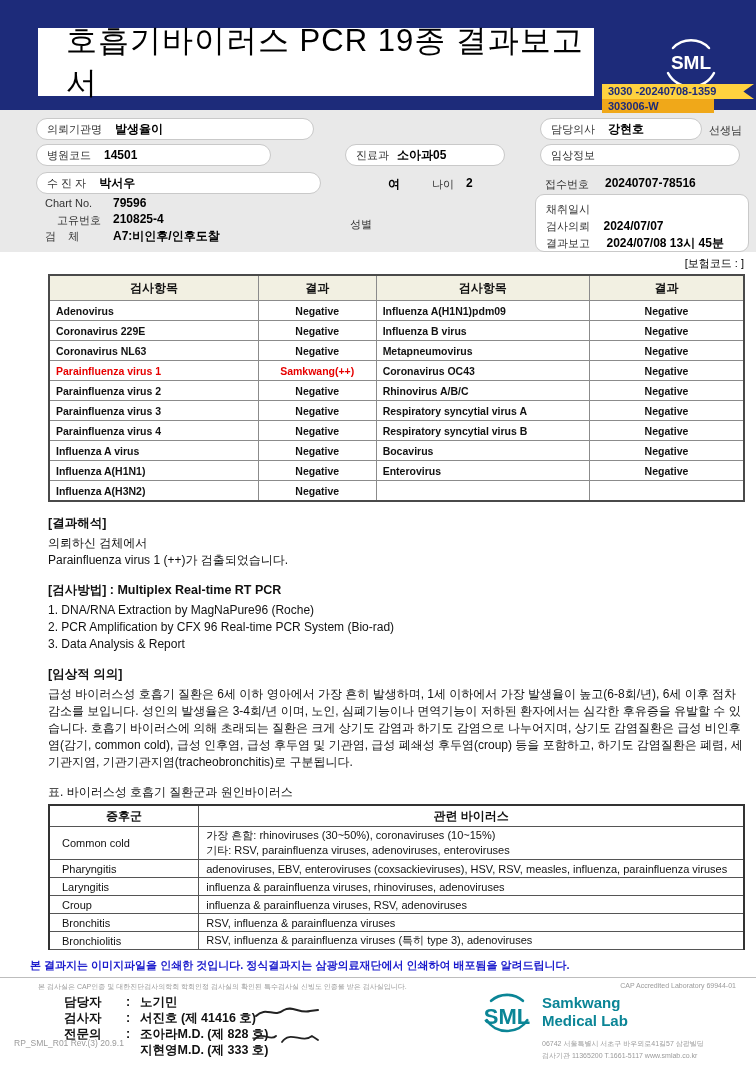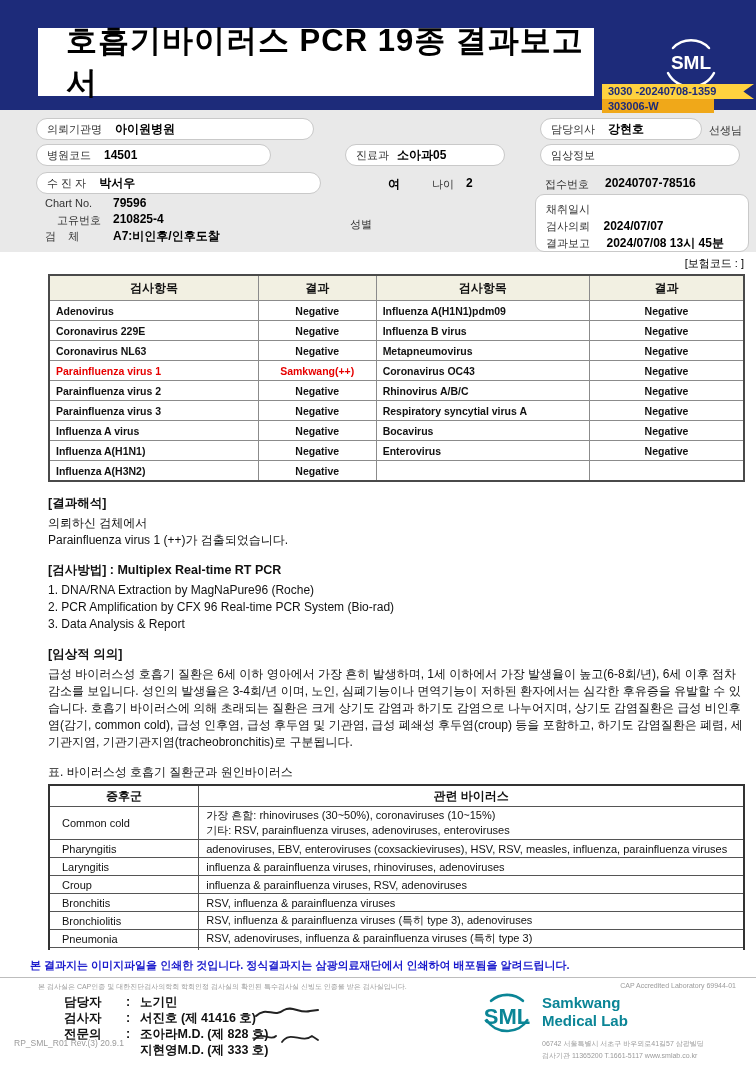--- a/index.html
+++ b/index.html
@@ -3,21 +3,21 @@
 <meta charset="utf-8">
 <style>
   html,body{margin:0;padding:0;background:#fff;}
   .page{position:relative;width:756px;height:1069px;background:#fff;overflow:hidden;
         font-family:"Liberation Sans","DejaVu Sans",sans-serif;color:#111;}
 
   
   .topband{position:absolute;left:0;top:0;width:756px;height:110px;background:#1d2b7a;}
   .titlebox{position:absolute;left:38px;top:28px;width:556px;height:68px;background:#fff;
             display:flex;align-items:center;}
-  .titlebox h1{margin:0 8px 0 28px;font-size:31px;font-weight:bold;letter-spacing:1px;color:#000;}
+  .titlebox h1{margin:0 8px 0 28px;font-size:31px;font-weight:normal;letter-spacing:1px;color:#000;}
   .hlogo{position:absolute;left:660px;top:33px;width:62px;height:62px;}
   .hlogo svg{position:absolute;left:0;top:0;}
   .hlogo .lg-text{position:absolute;left:0;top:19px;width:62px;text-align:center;
                   color:#fff;font-weight:bold;font-size:19px;letter-spacing:0px;}
   .ribbon1{position:absolute;left:602px;top:84px;width:152px;height:15px;background:#ffd23f;
            color:#1d2b7a;font-weight:bold;font-size:11px;line-height:15px;padding-left:6px;
            box-sizing:border-box;clip-path:polygon(0 0,100% 0,93% 50%,100% 100%,0 100%);z-index:5;}
   .ribbon2{position:absolute;left:602px;top:99px;width:112px;height:14px;background:#f0a819;
            color:#1d2b7a;font-weight:bold;font-size:11px;line-height:14px;padding-left:6px;
            box-sizing:border-box;z-index:5;}
@@ -88,21 +88,21 @@
       </svg>
       <span class="lg-text">SML</span>
     </div>
   </div>
   <div class="ribbon1">3030 -20240708-1359</div>
   <div class="ribbon2">303006-W</div>
 
   <div class="infoband">
     <div class="pill" style="left:36px;top:8px;width:278px;">
       <span class="plabel">의뢰기관명</span>
-      <span class="pvalue">아이원병원</span>
+      <span class="pvalue">발생율이</span>
     </div>
     <div class="pill" style="left:540px;top:8px;width:162px;">
       <span class="plabel">담당의사</span>
       <span class="pvalue">강현호</span>
     </div>
     <span class="freelabel" style="left:709px;top:13px;">선생님</span>
 
     <div class="pill" style="left:36px;top:34px;width:235px;">
       <span class="plabel">병원코드</span>
       <span class="pvalue">14501</span>
@@ -196,20 +196,26 @@
         <tr>
             <td>Parainfluenza virus 2</td>
             <td class="res">Negative</td>
             <td>Rhinovirus A/B/C</td>
             <td class="res">Negative</td>
           </tr>
         <tr>
             <td>Parainfluenza virus 3</td>
             <td class="res">Negative</td>
             <td>Respiratory syncytial virus A</td>
+            <td class="res">Negative</td>
+          </tr>
+        <tr>
+            <td>Parainfluenza virus 4</td>
+            <td class="res">Negative</td>
+            <td>Respiratory syncytial virus B</td>
             <td class="res">Negative</td>
           </tr>
         <tr>
             <td>Influenza A virus</td>
             <td class="res">Negative</td>
             <td>Bocavirus</td>
             <td class="res">Negative</td>
           </tr>
         <tr>
             <td>Influenza A(H1N1)</td>

